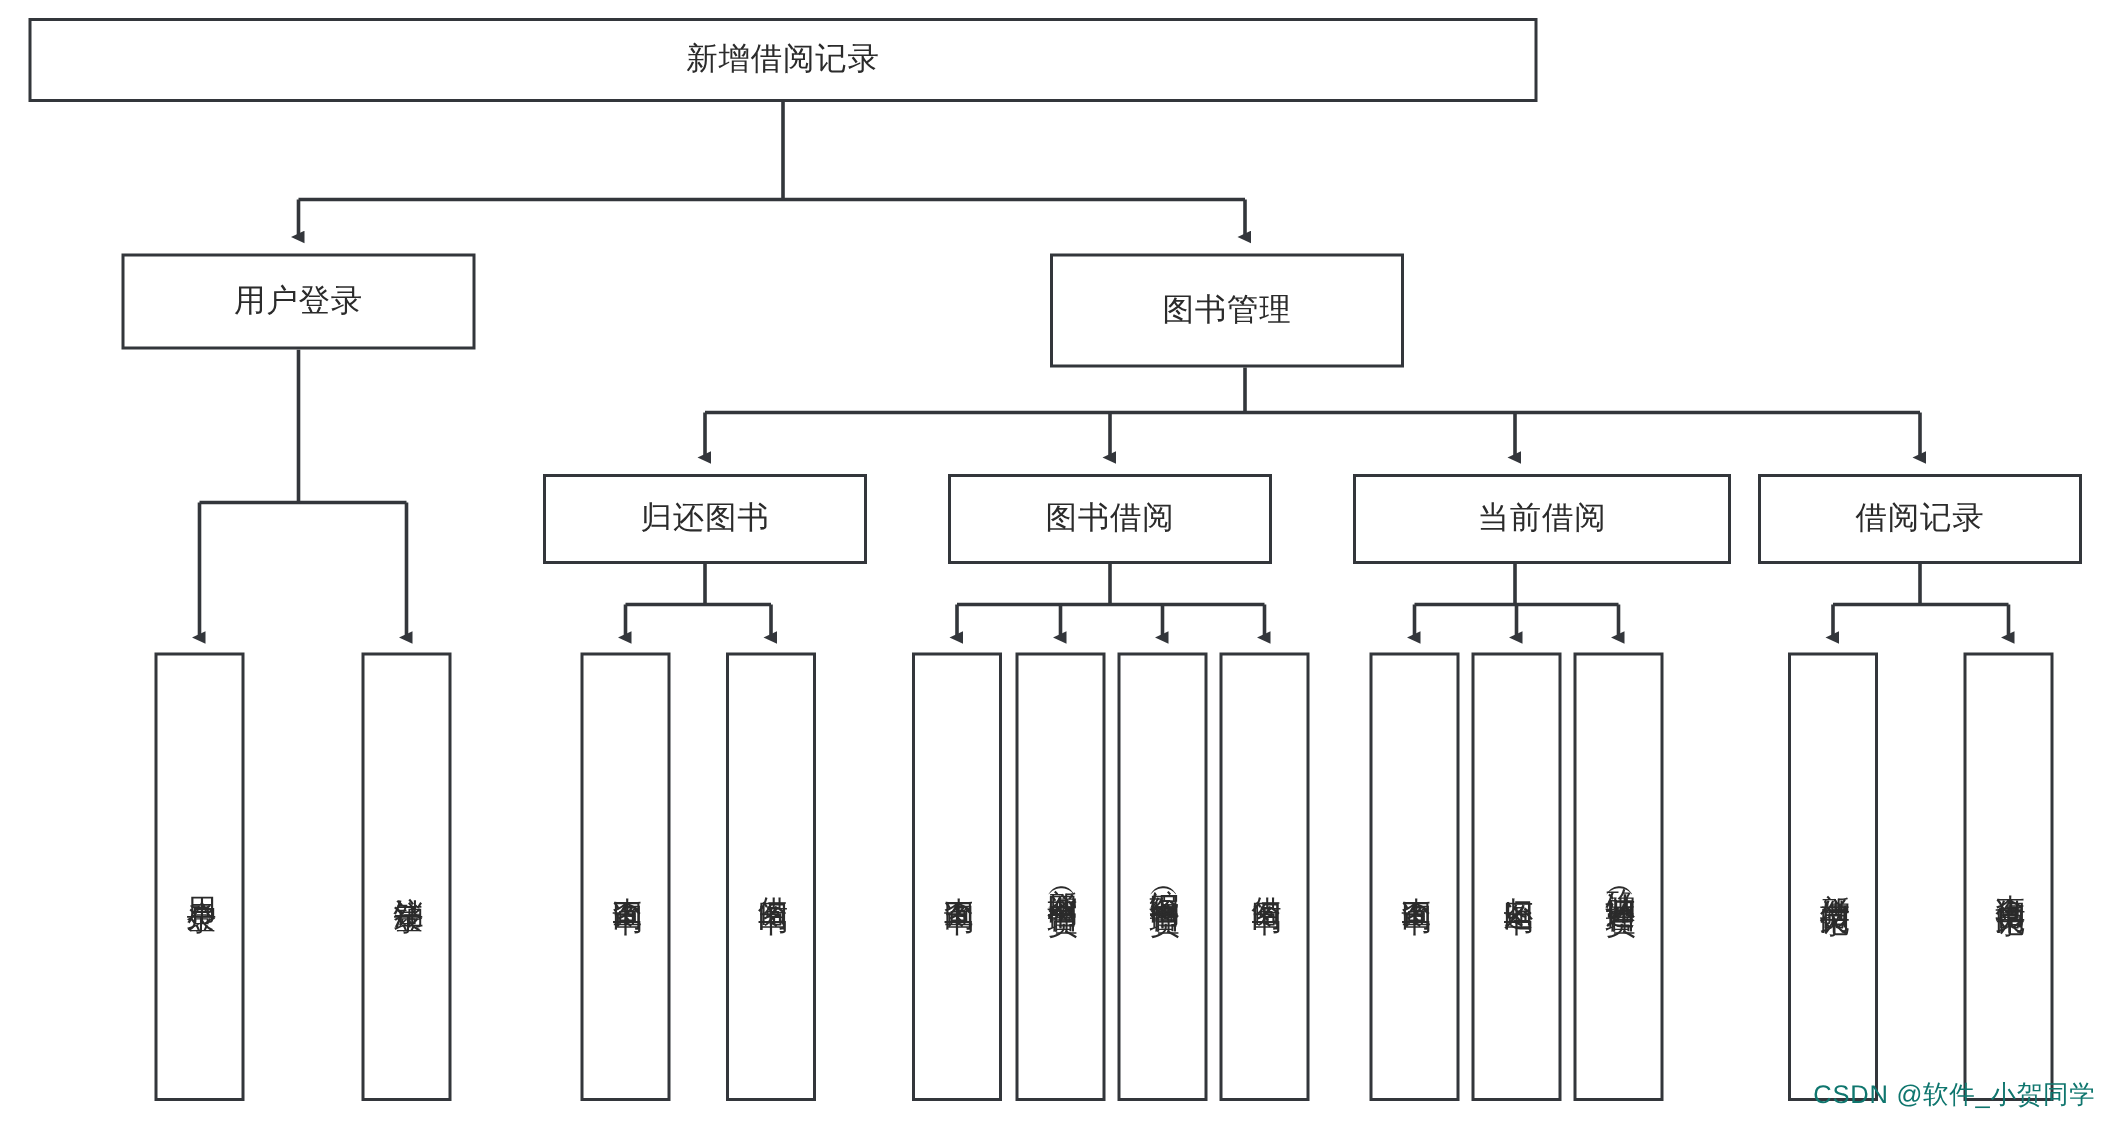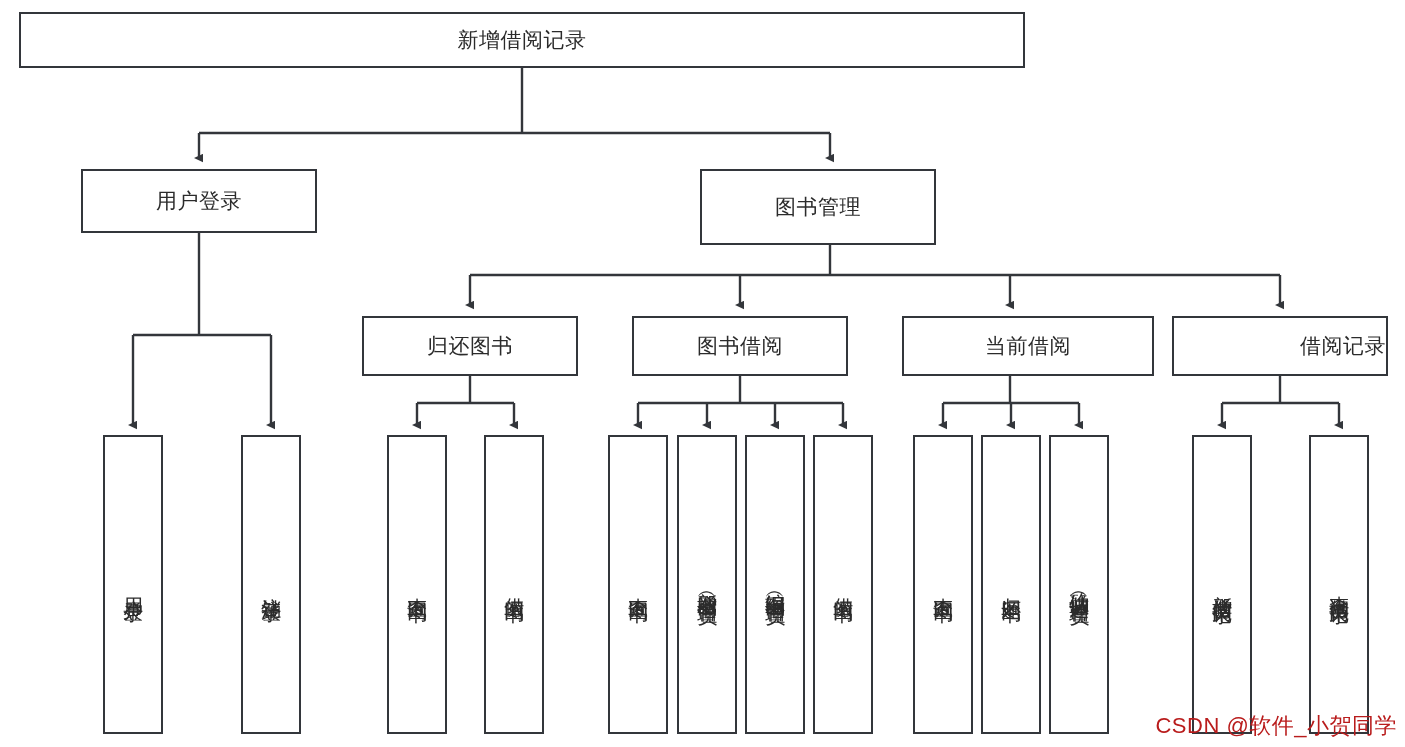--- a/index.html
+++ b/index.html
@@ -50,22 +50,22 @@
   }
   .node.vert .vtext {
     writing-mode: vertical-rl;
     text-orientation: upright;
     white-space: nowrap;
   }
   .watermark {
     position: absolute;
     right: 8px;
     bottom: 6px;
-    font-size: 22px;
-    color: #b91c1c;
+    font-size: 17px;
+    color: #0f766e;
     letter-spacing: 0.5px;
     white-space: nowrap;
     user-select: none;
   }
 </style>
 </head>
 <body>
 
 <div id="canvas">
 
@@ -132,21 +132,21 @@
 
   <div class="node horiz" style="left:362px; top:316px; width:216px; height:60px;">
     <span>归还图书</span>
   </div>
   <div class="node horiz" style="left:632px; top:316px; width:216px; height:60px;text-align:right;">
     <span>图书借阅</span>
   </div>
   <div class="node horiz" style="left:902px; top:316px; width:252px; height:60px;">
     <span>当前借阅</span>
   </div>
-  <div class="node horiz" style="left:1172px; top:316px; width:216px; height:60px;justify-content:flex-end;">
+  <div class="node horiz" style="left:1172px; top:316px; width:216px; height:60px;">
     <span>借阅记录</span>
   </div>
 
   <div class="node vert" style="left:103px; top:435px; width:60px; height:299px;">
     <span class="vtext">用户登录</span>
   </div>
   <div class="node vert" style="left:241px; top:435px; width:60px; height:299px;">
     <span class="vtext">注销登录</span>
   </div>
 

